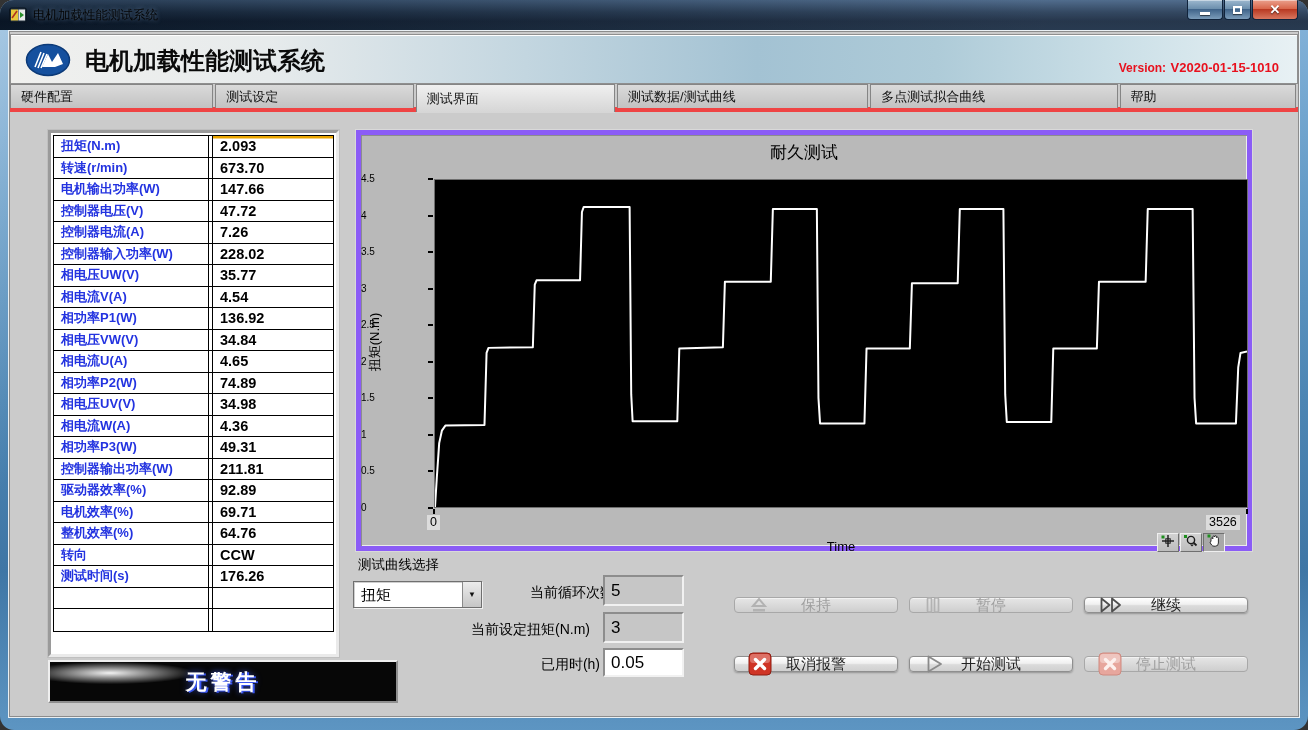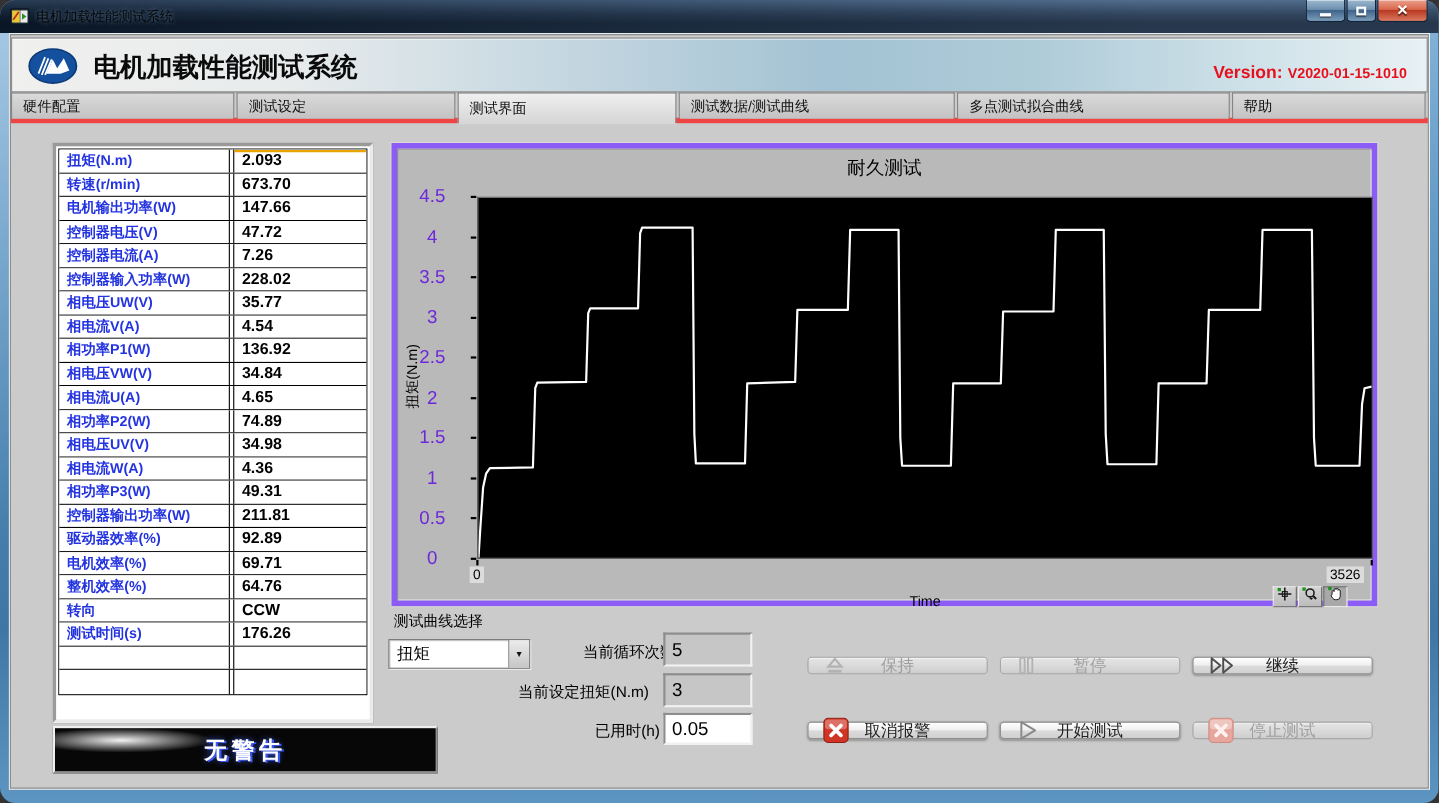--- a/index.html
+++ b/index.html
@@ -27,21 +27,21 @@
   
   .winbody{position:absolute;left:8px;top:30px;width:1292px;height:688px;background:#cbcbcb;
     box-shadow:inset 0 0 0 1px #e9eff3, inset 0 0 0 2px #8c8c8c;}
   
   .header{position:absolute;left:2px;top:4px;width:1288px;height:50px;border:1px solid #8f8f8f;
     background:linear-gradient(90deg,#f0f0ee 0%,#e7ebec 20%,#c3d6e0 40%,#a3c2d3 58%,#aecbd8 72%,#cfe2e9 88%,#e8f1f4 100%);
     box-shadow:inset 0 1px 0 #fff;}
   .logo{position:absolute;left:14px;top:7px;}
   .h-title{position:absolute;left:74px;top:10px;font-size:24px;font-weight:bold;color:#0a0a0a;}
   .version{position:absolute;right:18px;bottom:7px;color:#e8101d;white-space:nowrap;}
-  .version .vlab{font-size:16px;font-weight:bold;}
+  .version .vlab{font-size:12px;font-weight:bold;}
   .version .vval{font-size:13px;font-weight:bold;}
   
   .tabstrip{position:absolute;left:2px;top:54px;width:1288px;height:28px;display:flex;align-items:flex-start;
     border-bottom:5px solid #ef4444;}
   .tab{height:24px;border:1px solid #858585;border-bottom:none;margin-right:2px;
     background:linear-gradient(180deg,#dadada,#c2c2c2);font-size:13px;color:#111;
     display:flex;align-items:center;padding-left:10px;position:relative;}
   .tab.active{height:28px;background:linear-gradient(180deg,#f0f0f0,#d6d6d6);z-index:2;
     box-shadow:0 1px 0 #d6d6d6;}
   
@@ -61,21 +61,21 @@
     background:radial-gradient(ellipse 120px 16px at 60px 11px, rgba(255,255,255,.95), rgba(255,255,255,0) 70%),#070707;
     display:flex;align-items:center;justify-content:center;}
   .alarm span{color:#fff;font-size:21px;font-weight:bold;letter-spacing:4px;
     text-shadow:2px 1px 0 #3a56f0, 0 0 6px rgba(70,100,255,.8);}
   
   .chart-panel{position:absolute;left:348px;top:100px;width:896px;height:421px;background:#b9b9b9;
     border:5px solid #8b5cf6;box-shadow:inset 1px 1px 0 #8d8d8d, inset -1px -1px 0 #ececec, 0 0 0 1px #d9d9d9;}
   .chart-title{position:absolute;left:0;top:6px;width:100%;text-align:center;font-size:17px;color:#000;}
   .plot{position:absolute;left:73px;top:44px;width:814px;height:329px;background:#000;border:1px solid #6e6e6e;}
   .plot svg{position:absolute;left:0;top:0;width:100%;height:100%;}
-  .ytick{position:absolute;width:64px;text-align:center;font-size:17px;color:#6d28d9;line-height:16px;}
+  .ytick{position:absolute;width:64px;text-align:left;font-size:10px;color:#000000;line-height:16px;}
   .ymark{position:absolute;width:5px;height:2px;background:#000;}
   .xmark{position:absolute;width:2px;height:5px;background:#000;}
   .xtick{position:absolute;font-size:12.5px;color:#000;background:#dcdcdc;padding:0 3px;line-height:15px;}
   .xlabel{position:absolute;left:73px;top:404px;width:814px;text-align:center;font-size:13px;color:#000;}
   .ylabel{position:absolute;left:-56px;top:198px;width:140px;text-align:center;font-size:13px;color:#000;
     transform:rotate(-90deg);}
   .palette{position:absolute;left:795px;top:398px;display:flex;}
   .pal-btn{width:22px;height:19px;margin-left:1px;background:linear-gradient(180deg,#d2d2d2,#bdbdbd);
     border:1px solid;border-color:#efefef #6f6f6f #6f6f6f #efefef;display:flex;align-items:center;justify-content:center;}
   .pal-btn.pressed{background:#a8a8a8;border-color:#6f6f6f #efefef #efefef #6f6f6f;}

